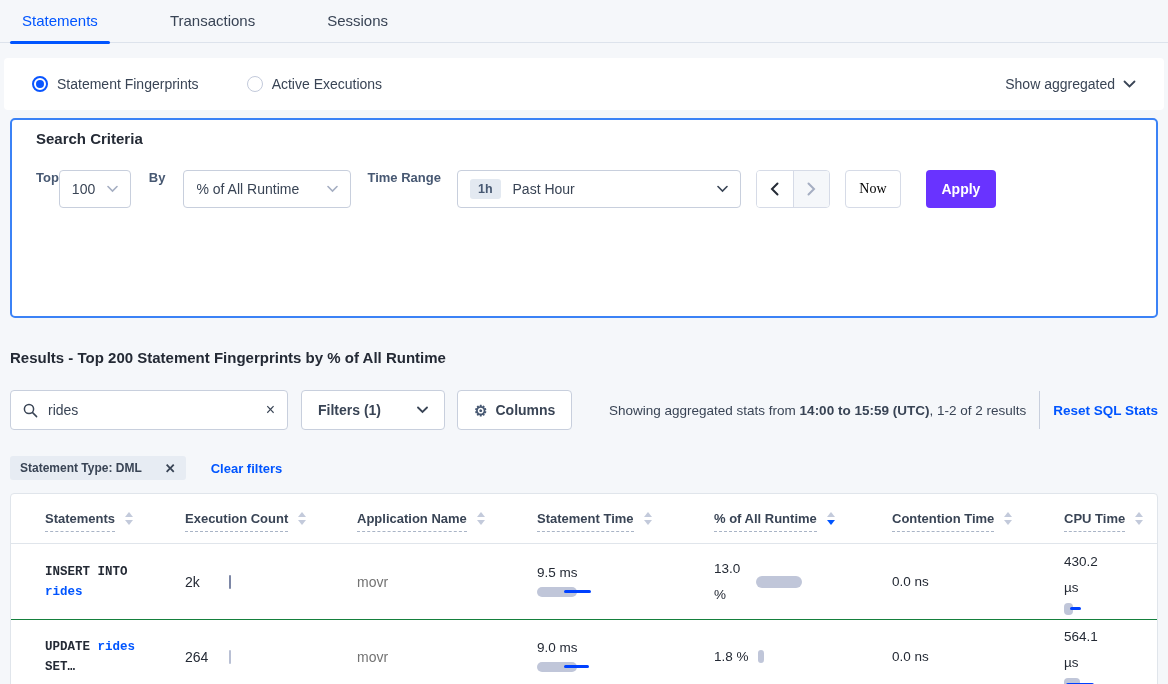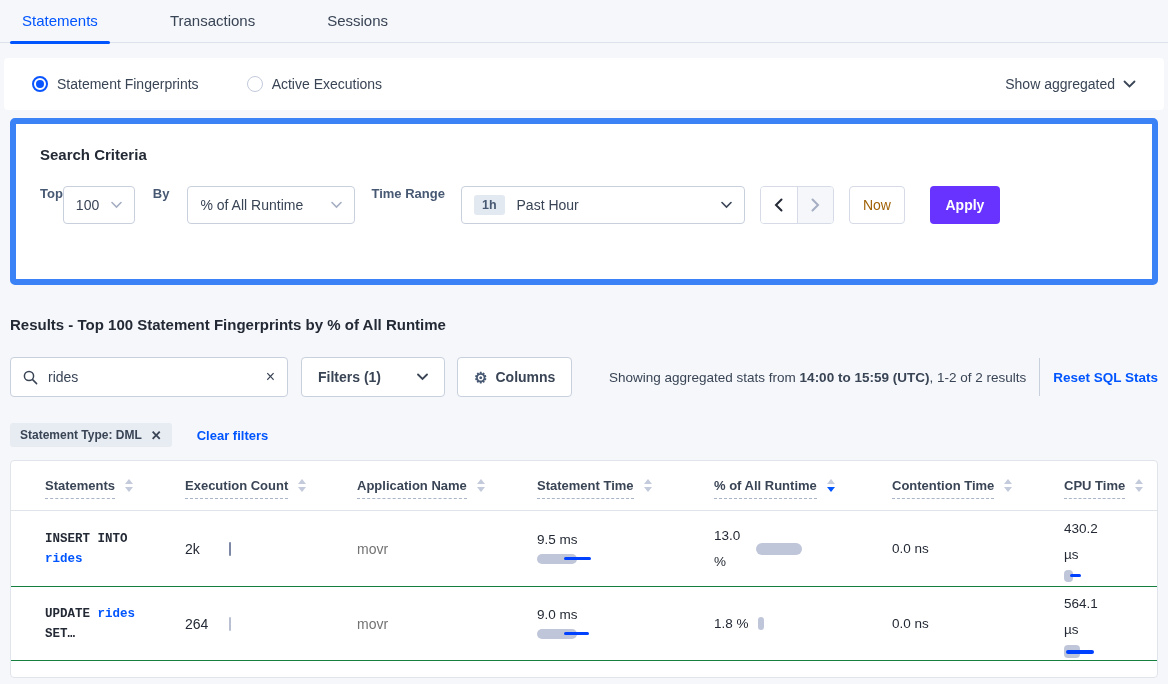--- a/index.html
+++ b/index.html
@@ -14,48 +14,48 @@
   .tab.active { color:#0055ff; }
   .tab.active::after { content:""; position:absolute; left:0; right:0; bottom:-2px; height:3px; background:#0055ff; border-radius:2px; }
   
   .radio-panel { margin:15px 4px 0; height:52px; background:#fff; border-radius:4px; display:flex; align-items:center; padding:0 28px; }
   .radio-opt { display:flex; align-items:center; gap:9px; margin-right:48px; cursor:pointer; }
   .radio-circle { width:16px; height:16px; border-radius:50%; border:2px solid #0a55ff; display:flex; align-items:center; justify-content:center; background:#fff; }
   .radio-circle .dot { width:8px; height:8px; border-radius:50%; background:#0a55ff; }
   .radio-circle.off { border:1px solid #c3cadb; }
   .show-desc { margin-left:auto; display:flex; align-items:center; gap:8px; cursor:pointer; font-size:14px; }
   
-  .criteria-card { margin:8px 10px 0; background:#fff; border:6px solid #3b82f6; border-radius:5px; padding:22px 24px 24px; height:167px; }
+  .criteria-card { margin:8px 10px 0; background:#fff; border:2px solid #3b82f6; border-radius:5px; padding:10px 24px 24px; height:200px; }
   .criteria-title { font-size:15px; font-weight:bold; color:#242a35; }
   .criteria-form { display:flex; align-items:flex-end; margin-top:23px; }
   .field { display:flex; flex-direction:row; }
   .field-label { font-size:13px; font-weight:bold; color:#475872; margin-bottom:8px; }
   .select { height:38px; background:#fff; border:1px solid #c8cfdd; border-radius:4px; display:flex; align-items:center; padding:0 12px; cursor:pointer; color:#394455; }
   .select .chev { margin-left:auto; color:#a5aec2; }
   .w-top { width:72px; } .w-by { width:168px; margin-left:18px; } .w-time { width:284px; margin-left:16px; }
   .time-badge { background:#e3e9f1; border-radius:3px; padding:3px 8px; font-size:12.5px; font-weight:bold; color:#475872; margin-right:12px; }
   .arrow-group { display:flex; height:38px; border:1px solid #d6dbe7; border-radius:4px; overflow:hidden; margin-left:15px; }
   .arrow-btn { width:36px; display:flex; align-items:center; justify-content:center; background:#fff; cursor:pointer; color:#242a35; }
   .arrow-btn.disabled { background:#f5f7fa; color:#a5aec2; border-left:1px solid #d6dbe7; cursor:default; }
-  .now-btn { height:38px; width:56px; margin-left:15px; background:#fff; border:1px solid #d6dbe7; border-radius:4px; color:#a16207; font-size:14px; display:flex; align-items:center; justify-content:center; cursor:pointer; }
+  .now-btn { height:38px; width:56px; margin-left:15px; background:#fff; border:1px solid #d6dbe7; border-radius:4px; color:#000000; font-size:14px; display:flex; align-items:center; justify-content:center; cursor:pointer;font-family:Liberation Serif, serif; }
   .apply-btn { height:38px; width:70px; margin-left:25px; background:#6933ff; border:none; border-radius:4px; color:#fff; font-size:14px; font-weight:bold; display:flex; align-items:center; justify-content:center; cursor:pointer; }
   
   .results-heading { margin:31px 10px 0; font-size:15px; font-weight:bold; color:#242a35; }
   .toolbar { display:flex; align-items:center; margin:24px 10px 0; height:40px; }
   .search-box { width:278px; height:40px; background:#fff; border:1px solid #c8cfdd; border-radius:4px; display:flex; align-items:center; padding:0 12px; gap:10px; }
   .search-box input { border:none; outline:none; flex:1; font-size:14px; color:#394455; font-family:inherit; background:transparent; }
   .clear-x { color:#394455; font-size:16px; cursor:pointer; line-height:1; }
   .tool-btn { height:40px; background:#fff; border:1px solid #c8cfdd; border-radius:4px; display:flex; align-items:center; gap:8px; padding:0 16px; font-size:14px; font-weight:bold; color:#394455; cursor:pointer; }
   .tool-btn.filters { margin-left:13px;gap:36px; } .tool-btn.columns { margin-left:12px; }
   .stats-text { margin-left:auto; font-size:13.5px; color:#394455; white-space:nowrap; }
   .vdivider { width:1px; height:38px; background:#c8cfdd; margin:0 13px; }
   .reset-link { color:#0055ff; font-size:13.5px; font-weight:bold; cursor:pointer; white-space:nowrap; }
   
   .chip-row { display:flex; align-items:center; margin:26px 10px 0; }
-  .chip { background:#e7ecf3; border-radius:3px; height:24px; display:flex; align-items:center; gap:9px; padding:0 10px; font-size:12px; font-weight:bold; color:#394455; }
+  .chip { background:#e7ecf3; border-radius:3px; height:24px; display:flex; align-items:center; gap:23px; padding:0 10px; font-size:12px; font-weight:bold; color:#394455; }
   .chip .chip-x { cursor:pointer; font-size:13px; }
   .clear-link { margin-left:25px; color:#0055ff; font-size:13px; font-weight:bold; cursor:pointer; }
   
   .table-card { margin:13px 10px 0; background:#fff; border:1px solid #e0e5eb; border-radius:4px; padding-bottom:16px; }
   .tgrid { display:grid; grid-template-columns:140px 172px 180px 177px 178px 172px 1fr; padding-left:34px; align-items:center; }
   .thead { height:50px; border-bottom:1px solid #e0e5eb; }
   .th { display:flex; align-items:center; gap:10px; font-size:13px; font-weight:bold; color:#394455; cursor:pointer; }
   .th-label { border-bottom:1px dashed #a9b4c6; padding:5px 0 5px; }
   .sort { display:flex; flex-direction:column; gap:3px; }
   .tri-up { width:0; height:0; border-left:4px solid transparent; border-right:4px solid transparent; border-bottom:5px solid #c3cadb; }
@@ -156,21 +156,21 @@
         <svg width="9" height="14" viewBox="0 0 9 14">
             <path d="M1.5 1.5L7 7l-5.5 5.5" stroke="#a5aec2" stroke-width="2" fill="none" stroke-linecap="round"></path>
           </svg>
       </div>
     </div>
     <button class="now-btn">Now</button>
     <button class="apply-btn">Apply</button>
   </div>
 </div>
 
-<div class="results-heading">Results - Top 100 Statement Fingerprints by % of All Runtime</div>
+<div class="results-heading">Results - Top 200 Statement Fingerprints by % of All Runtime</div>
 
 <div class="toolbar">
   <div class="search-box">
     <span class="icon">
       <svg width="15" height="15" viewBox="0 0 15 15">
           <circle cx="6" cy="6" r="4.6" stroke="#394455" stroke-width="1.5" fill="none"></circle>
           <path d="M9.6 9.6L13.6 13.6" stroke="#394455" stroke-width="1.5" stroke-linecap="round"></path>
         </svg>
     </span>
     <input type="text" value="rides" style="">

